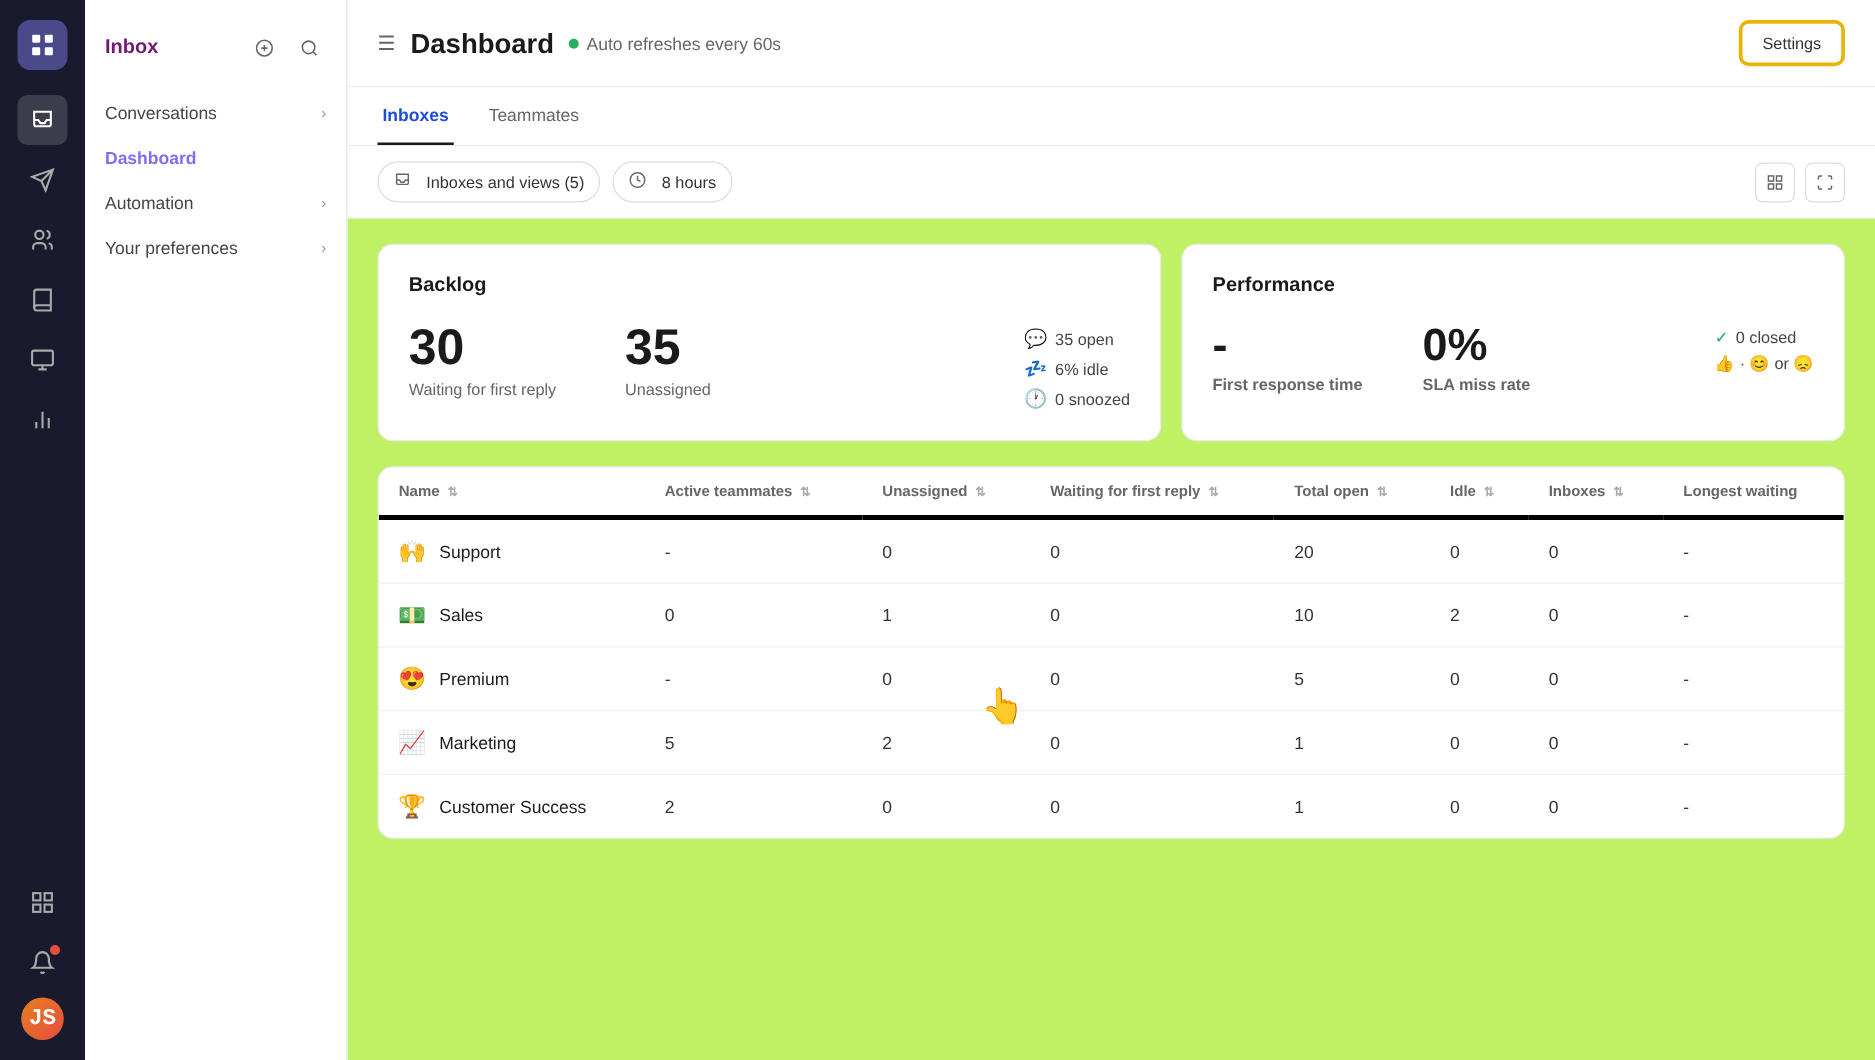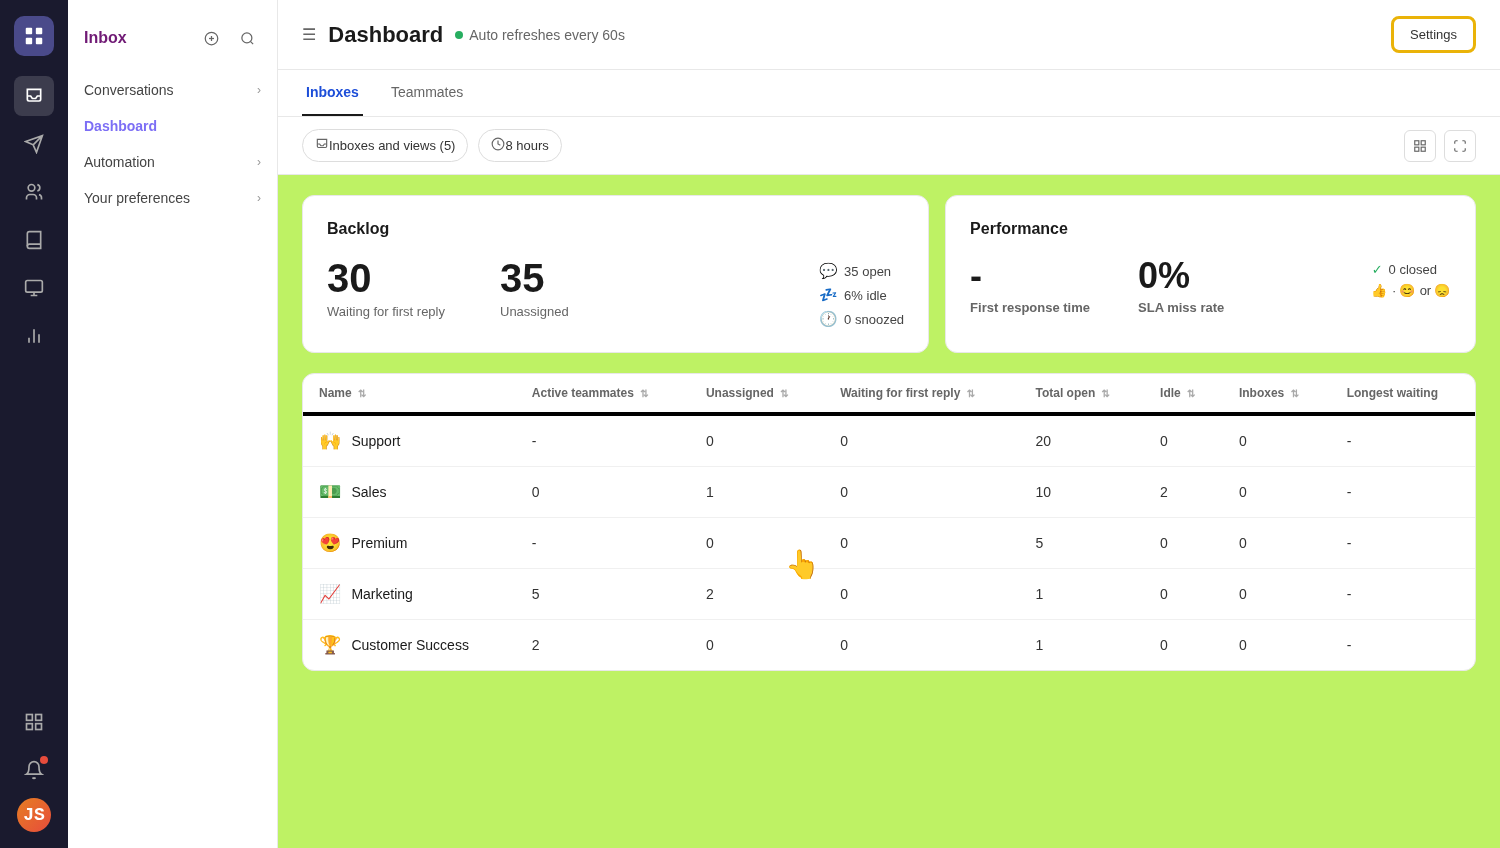--- a/index.html
+++ b/index.html
@@ -126,21 +126,21 @@
 
     
     .filters-bar {
       display: flex; align-items: center; justify-content: space-between;
       padding: 12px 24px;
       background: #fff;
       border-bottom: 1px solid #e8e8e8;
     }
     .filters-left { display: flex; gap: 10px; }
     .filter-btn {
-      display: flex; align-items: center; gap: 0;
+      display: flex; align-items: center; gap: 12px;
       padding: 7px 12px;
       border: 1px solid #ddd;
       border-radius: 20px;
       background: #fff;
       cursor: pointer;
       font-size: 13px;
       color: #333;
       font-weight: 500;
     }
     .filter-btn .icon { font-size: 14px; color: #666; }

